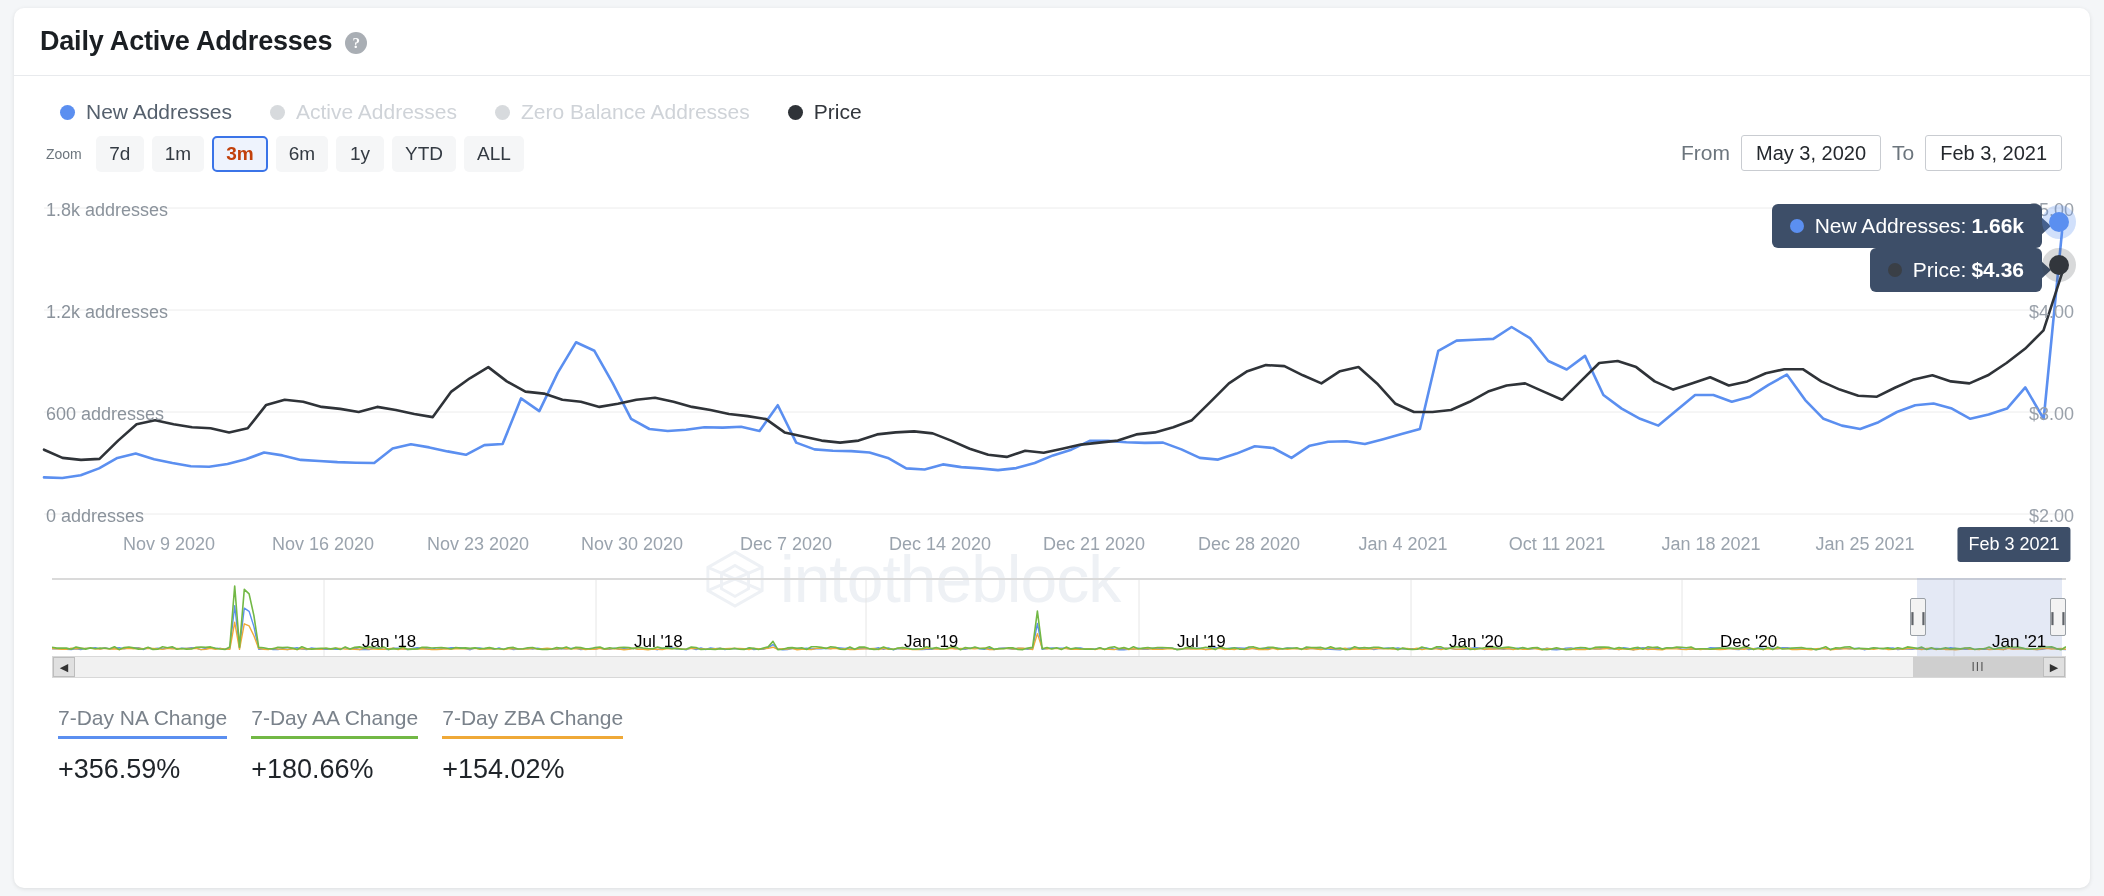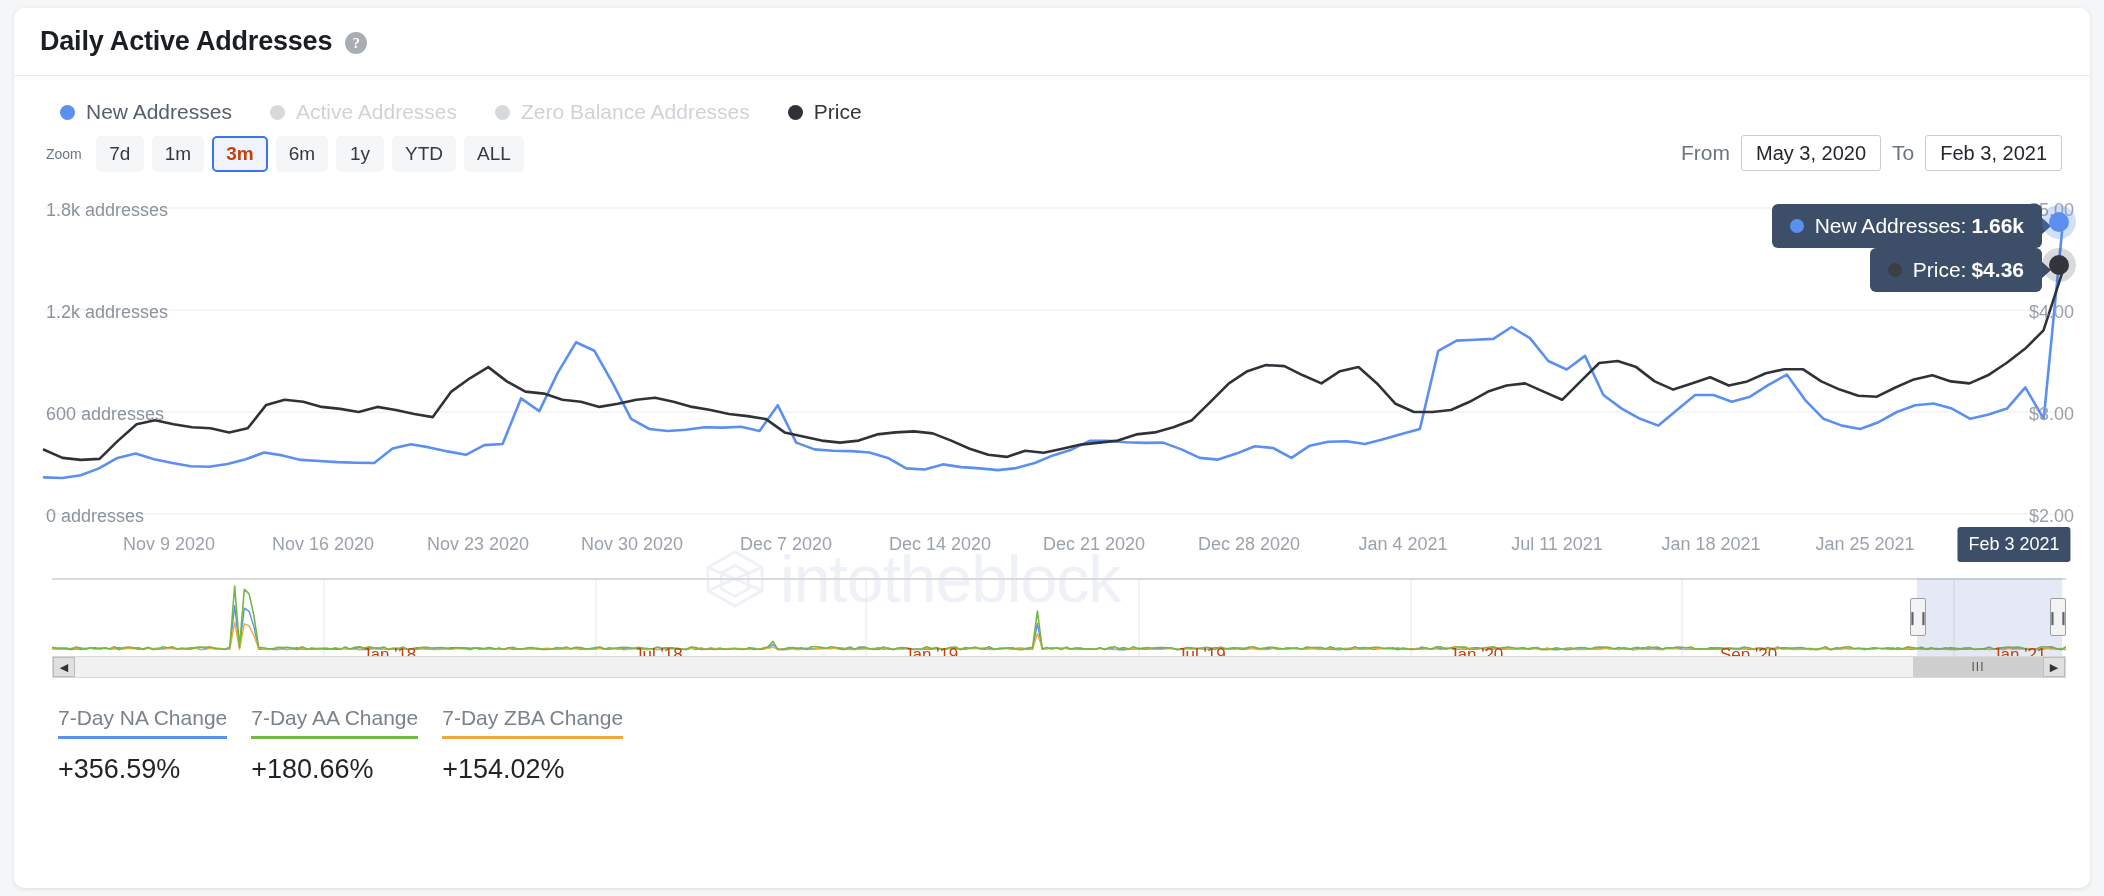--- a/index.html
+++ b/index.html
@@ -151,22 +151,22 @@
   .marker { position: absolute; border-radius: 50%; }
   .marker-halo { position: absolute; border-radius: 50%; }
   
   .nav-wrap {
     position: relative;
     margin: 2px 24px 0 38px;
     height: 100px;
   }
   .nav-svg { position: absolute; left: 0; top: 0; }
   .nav-label {
-    position: absolute; font-size: 17px; color: #c2410c;
-    bottom: 13px;
+    position: absolute; font-size: 17px; color: #000000;
+    bottom: 26px;
   }
   .nav-select {
     position: absolute; top: 0; height: 78px;
     background: rgba(108,134,201,0.18);
   }
   .nav-handle {
     position: absolute; width: 16px; height: 38px;
     background: #f3f3f3; border: 1px solid #9aa0a6; border-radius: 2px;
     display: flex; align-items: center; justify-content: center;
     font-size: 13px; color: #5f6368; cursor: ew-resize;
@@ -284,21 +284,21 @@
 
     <div class="xlabel" style="left:155px;  top:348px;">Nov 9 2020</div>
     <div class="xlabel" style="left:309px;  top:348px;">Nov 16 2020</div>
     <div class="xlabel" style="left:464px;  top:348px;">Nov 23 2020</div>
     <div class="xlabel" style="left:618px;  top:348px;">Nov 30 2020</div>
     <div class="xlabel" style="left:772px;  top:348px;">Dec 7 2020</div>
     <div class="xlabel" style="left:926px;  top:348px;">Dec 14 2020</div>
     <div class="xlabel" style="left:1080px; top:348px;">Dec 21 2020</div>
     <div class="xlabel" style="left:1235px; top:348px;">Dec 28 2020</div>
     <div class="xlabel" style="left:1389px; top:348px;">Jan 4 2021</div>
-    <div class="xlabel" style="left:1543px; top:348px;">Jul 11 2021</div>
+    <div class="xlabel" style="left:1543px; top:348px;">Oct 11 2021</div>
     <div class="xlabel" style="left:1697px; top:348px;">Jan 18 2021</div>
     <div class="xlabel" style="left:1851px; top:348px;">Jan 25 2021</div>
     <div class="xlabel-active" style="left:2000px; top:341px;">Feb 3 2021</div>
 
     <div class="tt" style="right:48px; top:18px;">
       <span class="tt-dot" style="background:#5b8ff0"></span>
       <span>New Addresses:</span>
       <b>1.66k</b>
     </div>
     <div class="tt" style="right:48px; top:62px;">
@@ -328,21 +328,21 @@
         <path d="M0.0 69.2 L4.8 70.1 L9.6 70.1 L14.4 70.1 L19.2 71.3 L24.0 69.1 L28.8 70.1 L33.6 71.1 L38.5 69.9 L43.3 70.7 L48.1 70.0 L52.9 70.3 L57.7 70.8 L62.5 68.8 L67.3 71.6 L72.1 69.6 L76.9 69.0 L81.7 69.9 L86.5 71.1 L91.3 71.0 L96.1 69.3 L100.9 71.4 L105.7 71.2 L110.6 68.8 L115.4 69.8 L120.2 68.7 L125.0 71.2 L129.8 70.5 L134.6 71.1 L139.4 71.0 L144.2 69.2 L149.0 69.0 L153.8 69.3 L158.6 68.9 L163.4 70.2 L168.2 71.0 L173.0 71.5 L177.8 68.9 L182.7 8.0 L187.5 69.1 L192.3 11.3 L197.1 15.9 L201.9 37.7 L206.7 69.4 L211.5 69.7 L216.3 70.8 L221.1 70.7 L225.9 69.2 L230.7 69.6 L235.5 69.3 L240.3 70.1 L245.1 71.5 L249.9 68.8 L254.8 70.7 L259.6 71.1 L264.4 70.6 L269.2 70.3 L274.0 70.2 L278.8 70.9 L283.6 70.0 L288.4 71.4 L293.2 68.9 L298.0 71.1 L302.8 69.3 L307.6 68.9 L312.4 70.1 L317.2 68.9 L322.0 69.7 L326.9 70.2 L331.7 69.0 L336.5 71.5 L341.3 70.6 L346.1 71.0 L350.9 69.0 L355.7 71.4 L360.5 71.1 L365.3 70.9 L370.1 69.2 L374.9 69.4 L379.7 70.0 L384.5 69.7 L389.3 69.5 L394.1 70.0 L399.0 71.0 L403.8 69.5 L408.6 70.1 L413.4 69.9 L418.2 70.2 L423.0 69.9 L427.8 70.7 L432.6 70.4 L437.4 69.6 L442.2 70.6 L447.0 70.7 L451.8 71.3 L456.6 69.7 L461.4 69.4 L466.2 71.0 L471.1 70.7 L475.9 69.8 L480.7 69.5 L485.5 70.9 L490.3 71.4 L495.1 71.4 L499.9 71.0 L504.7 69.6 L509.5 70.4 L514.3 69.1 L519.1 70.9 L523.9 69.3 L528.7 69.6 L533.5 70.7 L538.3 70.7 L543.2 69.5 L548.0 69.0 L552.8 70.9 L557.6 69.8 L562.4 70.5 L567.2 69.5 L572.0 69.4 L576.8 69.6 L581.6 70.6 L586.4 69.2 L591.2 70.0 L596.0 70.5 L600.8 70.8 L605.6 68.9 L610.4 70.2 L615.3 69.9 L620.1 70.8 L624.9 70.3 L629.7 71.3 L634.5 71.0 L639.3 69.1 L644.1 69.5 L648.9 71.4 L653.7 71.3 L658.5 71.1 L663.3 71.5 L668.1 70.6 L672.9 71.0 L677.7 71.2 L682.5 70.3 L687.4 71.2 L692.2 71.4 L697.0 69.9 L701.8 70.4 L706.6 71.5 L711.4 70.0 L716.2 68.9 L721.0 63.4 L725.8 71.6 L730.6 71.3 L735.4 69.9 L740.2 69.6 L745.0 70.2 L749.8 69.8 L754.6 71.5 L759.5 68.7 L764.3 68.8 L769.1 69.4 L773.9 70.4 L778.7 68.8 L783.5 69.2 L788.3 71.1 L793.1 71.5 L797.9 69.0 L802.7 71.2 L807.5 69.1 L812.3 69.1 L817.1 70.6 L821.9 71.4 L826.7 71.1 L831.6 69.1 L836.4 70.8 L841.2 71.4 L846.0 70.1 L850.8 69.5 L855.6 70.2 L860.4 71.3 L865.2 71.0 L870.0 70.8 L874.8 68.8 L879.6 70.6 L884.4 69.5 L889.2 71.0 L894.0 70.8 L898.8 69.3 L903.7 69.0 L908.5 71.7 L913.3 69.6 L918.1 70.4 L922.9 69.0 L927.7 70.5 L932.5 70.4 L937.3 68.7 L942.1 71.3 L946.9 70.6 L951.7 70.8 L956.5 69.7 L961.3 69.9 L966.1 71.5 L970.9 71.6 L975.8 70.1 L980.6 69.4 L985.4 33.1 L990.2 70.7 L995.0 69.5 L999.8 70.9 L1004.6 69.8 L1009.4 71.5 L1014.2 69.1 L1019.0 70.9 L1023.8 70.0 L1028.6 70.8 L1033.4 71.1 L1038.2 71.0 L1043.1 71.2 L1047.9 69.8 L1052.7 71.6 L1057.5 69.6 L1062.3 68.8 L1067.1 70.7 L1071.9 69.6 L1076.7 71.1 L1081.5 68.8 L1086.3 70.7 L1091.1 70.1 L1095.9 69.5 L1100.7 70.3 L1105.5 69.5 L1110.3 69.5 L1115.2 69.7 L1120.0 70.0 L1124.8 71.6 L1129.6 71.3 L1134.4 69.5 L1139.2 69.9 L1144.0 70.5 L1148.8 70.2 L1153.6 69.2 L1158.4 69.7 L1163.2 71.6 L1168.0 69.1 L1172.8 70.3 L1177.6 70.7 L1182.4 69.8 L1187.3 71.1 L1192.1 71.3 L1196.9 69.0 L1201.7 68.9 L1206.5 70.2 L1211.3 70.5 L1216.1 69.2 L1220.9 69.4 L1225.7 70.4 L1230.5 70.7 L1235.3 70.2 L1240.1 70.2 L1244.9 69.8 L1249.7 71.4 L1254.5 69.0 L1259.4 69.5 L1264.2 69.6 L1269.0 69.4 L1273.8 70.7 L1278.6 68.7 L1283.4 70.5 L1288.2 70.0 L1293.0 71.6 L1297.8 71.2 L1302.6 68.8 L1307.4 70.3 L1312.2 69.5 L1317.0 70.1 L1321.8 69.3 L1326.6 69.3 L1331.5 70.3 L1336.3 70.5 L1341.1 69.7 L1345.9 71.7 L1350.7 70.1 L1355.5 71.1 L1360.3 71.5 L1365.1 71.2 L1369.9 69.1 L1374.7 70.5 L1379.5 71.1 L1384.3 68.9 L1389.1 68.9 L1393.9 71.2 L1398.7 69.9 L1403.6 68.7 L1408.4 69.1 L1413.2 69.0 L1418.0 71.5 L1422.8 71.0 L1427.6 70.8 L1432.4 69.8 L1437.2 69.3 L1442.0 68.9 L1446.8 70.3 L1451.6 69.6 L1456.4 69.0 L1461.2 69.8 L1466.0 70.9 L1470.8 69.6 L1475.7 70.7 L1480.5 69.9 L1485.3 69.5 L1490.1 71.4 L1494.9 71.6 L1499.7 71.0 L1504.5 69.8 L1509.3 71.0 L1514.1 71.6 L1518.9 71.4 L1523.7 70.0 L1528.5 69.5 L1533.3 69.9 L1538.1 71.1 L1542.9 69.4 L1547.8 69.1 L1552.6 69.1 L1557.4 69.4 L1562.2 70.7 L1567.0 69.6 L1571.8 70.5 L1576.6 71.2 L1581.4 70.1 L1586.2 69.4 L1591.0 71.3 L1595.8 68.9 L1600.6 69.5 L1605.4 69.1 L1610.2 71.1 L1615.0 69.8 L1619.9 70.0 L1624.7 69.1 L1629.5 69.3 L1634.3 69.8 L1639.1 69.1 L1643.9 71.3 L1648.7 70.7 L1653.5 70.7 L1658.3 71.1 L1663.1 70.6 L1667.9 70.1 L1672.7 70.3 L1677.5 70.1 L1682.3 70.3 L1687.1 70.5 L1692.0 69.0 L1696.8 69.7 L1701.6 71.6 L1706.4 70.3 L1711.2 71.6 L1716.0 69.4 L1720.8 71.6 L1725.6 69.0 L1730.4 71.0 L1735.2 70.7 L1740.0 70.1 L1744.8 69.7 L1749.6 69.5 L1754.4 70.5 L1759.2 70.5 L1764.1 71.7 L1768.9 70.6 L1773.7 68.8 L1778.5 71.6 L1783.3 69.9 L1788.1 70.0 L1792.9 69.0 L1797.7 68.8 L1802.5 71.0 L1807.3 70.4 L1812.1 70.5 L1816.9 70.9 L1821.7 69.7 L1826.5 70.3 L1831.3 70.6 L1836.2 69.9 L1841.0 71.2 L1845.8 69.7 L1850.6 70.8 L1855.4 68.9 L1860.2 69.5 L1865.0 70.4 L1869.8 69.1 L1874.6 71.5 L1879.4 69.8 L1884.2 71.3 L1889.0 70.9 L1893.8 69.8 L1898.6 71.0 L1903.4 70.4 L1908.3 70.9 L1913.1 70.0 L1917.9 69.8 L1922.7 71.5 L1927.5 70.7 L1932.3 70.7 L1937.1 69.1 L1941.9 71.2 L1946.7 69.9 L1951.5 69.6 L1956.3 69.0 L1961.1 69.3 L1965.9 69.1 L1970.7 70.1 L1975.5 71.3 L1980.4 70.9 L1985.2 70.5 L1990.0 68.8 L1994.8 69.0 L1999.6 68.8 L2004.4 70.6 L2009.2 71.6 L2014.0 68.8 " fill="none" stroke="#72b845" stroke-width="1.6" stroke-linejoin="round"></path>
       </svg>
 
     <div class="nav-select" style="left:1865px; width:145px;"></div>
 
     <div class="nav-label" style="left:310px;">Jan '18</div>
     <div class="nav-label" style="left:582px;">Jul '18</div>
     <div class="nav-label" style="left:852px;">Jan '19</div>
     <div class="nav-label" style="left:1125px;">Jul '19</div>
     <div class="nav-label" style="left:1397px;">Jan '20</div>
-    <div class="nav-label" style="left:1668px;">Sep '20</div>
+    <div class="nav-label" style="left:1668px;">Dec '20</div>
     <div class="nav-label" style="left:1940px;">Jan '21</div>
 
     <div class="nav-handle" style="left:1858px; top:20px;">❙❙</div>
     <div class="nav-handle" style="left:1998px; top:20px;">❙❙</div>
 
     <div class="scrollbar">
       <div class="sb-arrow" style="left:0;">◀</div>
       <div class="sb-arrow" style="right:0;">▶</div>
       <div class="sb-thumb" style="left:1860px; width:130px;">III</div>
     </div>

